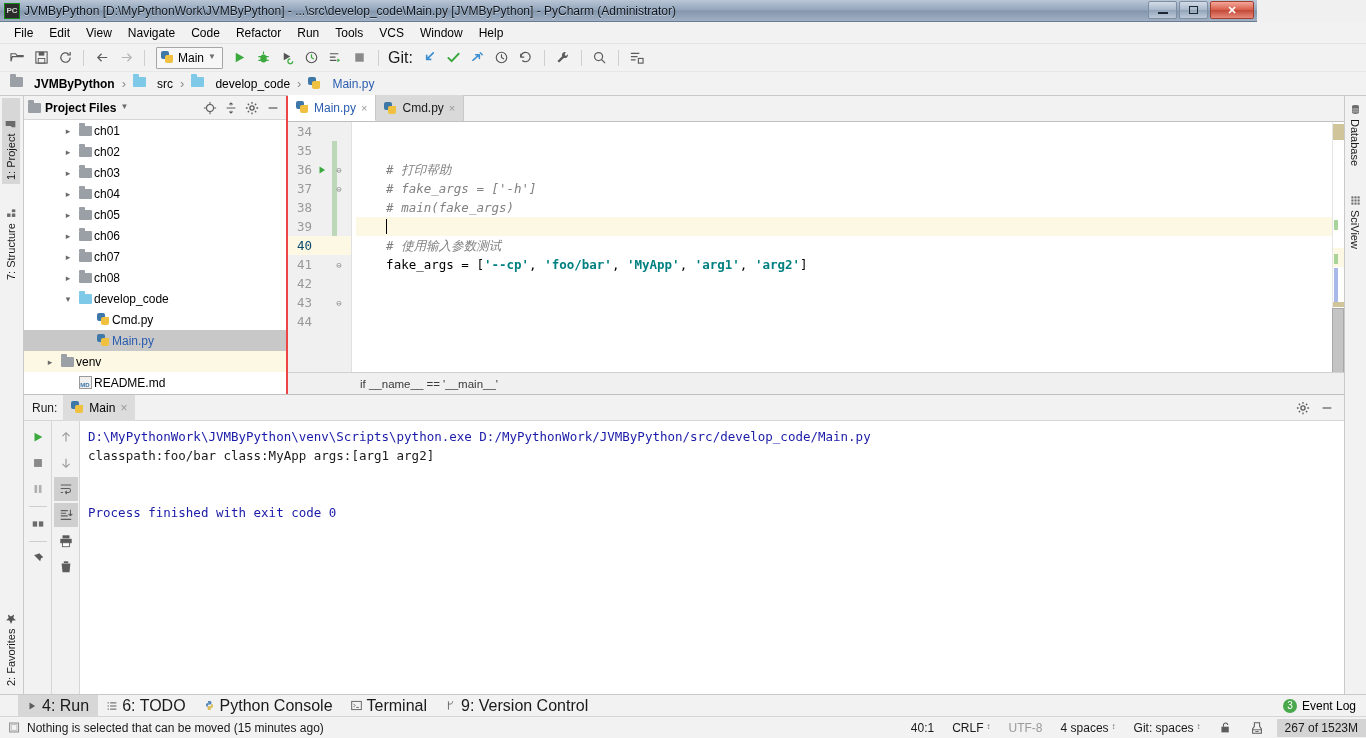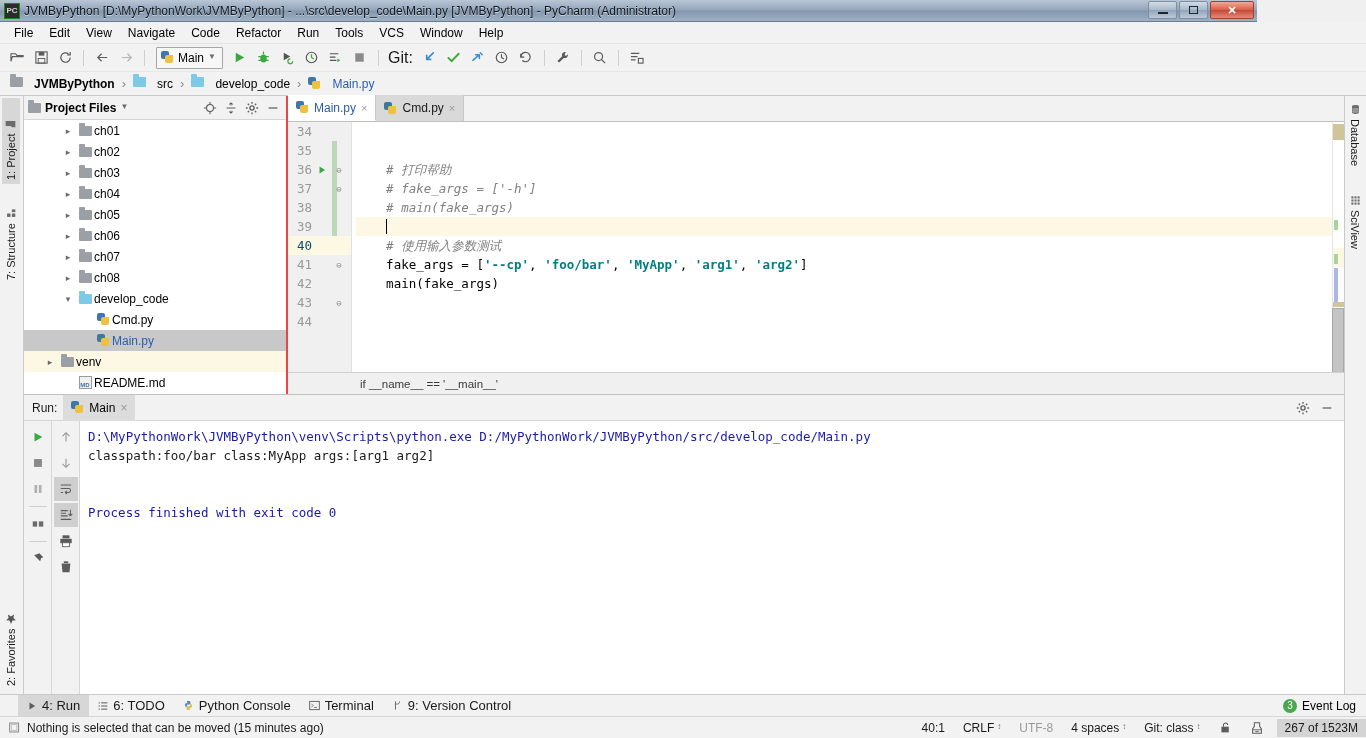--- a/index.html
+++ b/index.html
@@ -258,21 +258,21 @@
   .cons-black { color: #1a1a1a; }
 
   
   .bottomtabs {
     position: absolute; left: 0; top: 694px; width: 1366px; height: 22px;
     background: #f2f2f2; display: flex; align-items: center; padding-left: 18px;
     border-top: 1px solid #c9c9c9;
   }
   .btab {
     height: 22px; display: flex; align-items: center; gap: 5px; padding: 0 9px;
-    font-size: 13px; color: #1a1a1a; cursor: default;
+    font-size: 16px; color: #1a1a1a; cursor: default;
   }
   .btab.sel { background: #d7d7d7; }
   .evlog { margin-left: auto; display: flex; align-items: center; gap: 5px; padding-right: 10px; font-size: 12px; }
   .badge3 {
     width: 14px; height: 14px; border-radius: 50%; background: #49a84c; color: #fff;
     font-size: 10px; display: flex; align-items: center; justify-content: center;
   }
 
   
   .statusbar {
@@ -728,21 +728,20 @@
         </div>
       <div class="codearea" id="code-host">
           <div class="cline"></div>
           <div class="cline"></div>
           <div class="cline"><span class="cm">    # 打印帮助</span></div>
           <div class="cline"><span class="cm">    # fake_args = ['-h']</span></div>
           <div class="cline"><span class="cm">    # main(fake_args)</span></div>
           <div class="cline cur"><span class="pl">    </span><span class="caret"></span></div>
           <div class="cline"><span class="cm">    # 使用输入参数测试</span></div>
           <div class="cline"><span class="pl">    fake_args = [</span><span class="str">'--cp'</span><span class="pl">, </span><span class="str">'foo/bar'</span><span class="pl">, </span><span class="str">'MyApp'</span><span class="pl">, </span><span class="str">'arg1'</span><span class="pl">, </span><span class="str">'arg2'</span><span class="pl">]</span></div>
-          <div class="cline"><span class="pl">    main(fake_args)</span></div>
           <div class="cline"></div>
         </div>
       <div class="markrail">
         <div class="mark wide" style="top:2px;height:16px;background:#cfc49a;"></div>
         <div class="mark" style="top:98px;height:10px;background:#a8d49a;"></div>
         <div class="mark wide" style="top:126px;height:19px;background:#fcf8e3;"></div>
         <div class="mark" style="top:132px;height:10px;background:#a8d49a;"></div>
         <div class="mark" style="top:146px;height:38px;background:#a9b8e8;"></div>
         <div class="mark wide" style="top:180px;height:5px;background:#cfc49a;"></div>
         <div class="mark" style="top:206px;height:28px;background:#a8d49a;"></div>
@@ -915,21 +914,21 @@
       <span class="sb-cell">
         <span>CRLF</span>
         <span class="chev">↕</span>
       </span>
       <span class="sb-cell dim">UTF-8</span>
       <span class="sb-cell">
         <span>4 spaces</span>
         <span class="chev">↕</span>
       </span>
       <span class="sb-cell">
-        <span>Git: class</span>
+        <span>Git: spaces</span>
         <span class="chev">↕</span>
       </span>
       <span class="sb-cell">
         <svg width="13" height="13" viewBox="0 0 16 16">
             <rect x="3" y="7" width="9" height="7" fill="#5c5c5c"></rect>
             <path d="M5.5 7V5a2.6 2.6 0 0 1 5.2 0" fill="none" stroke="#5c5c5c" stroke-width="1.3"></path>
           </svg>
       </span>
       <span class="sb-cell">
         <svg width="14" height="14" viewBox="0 0 16 16">

